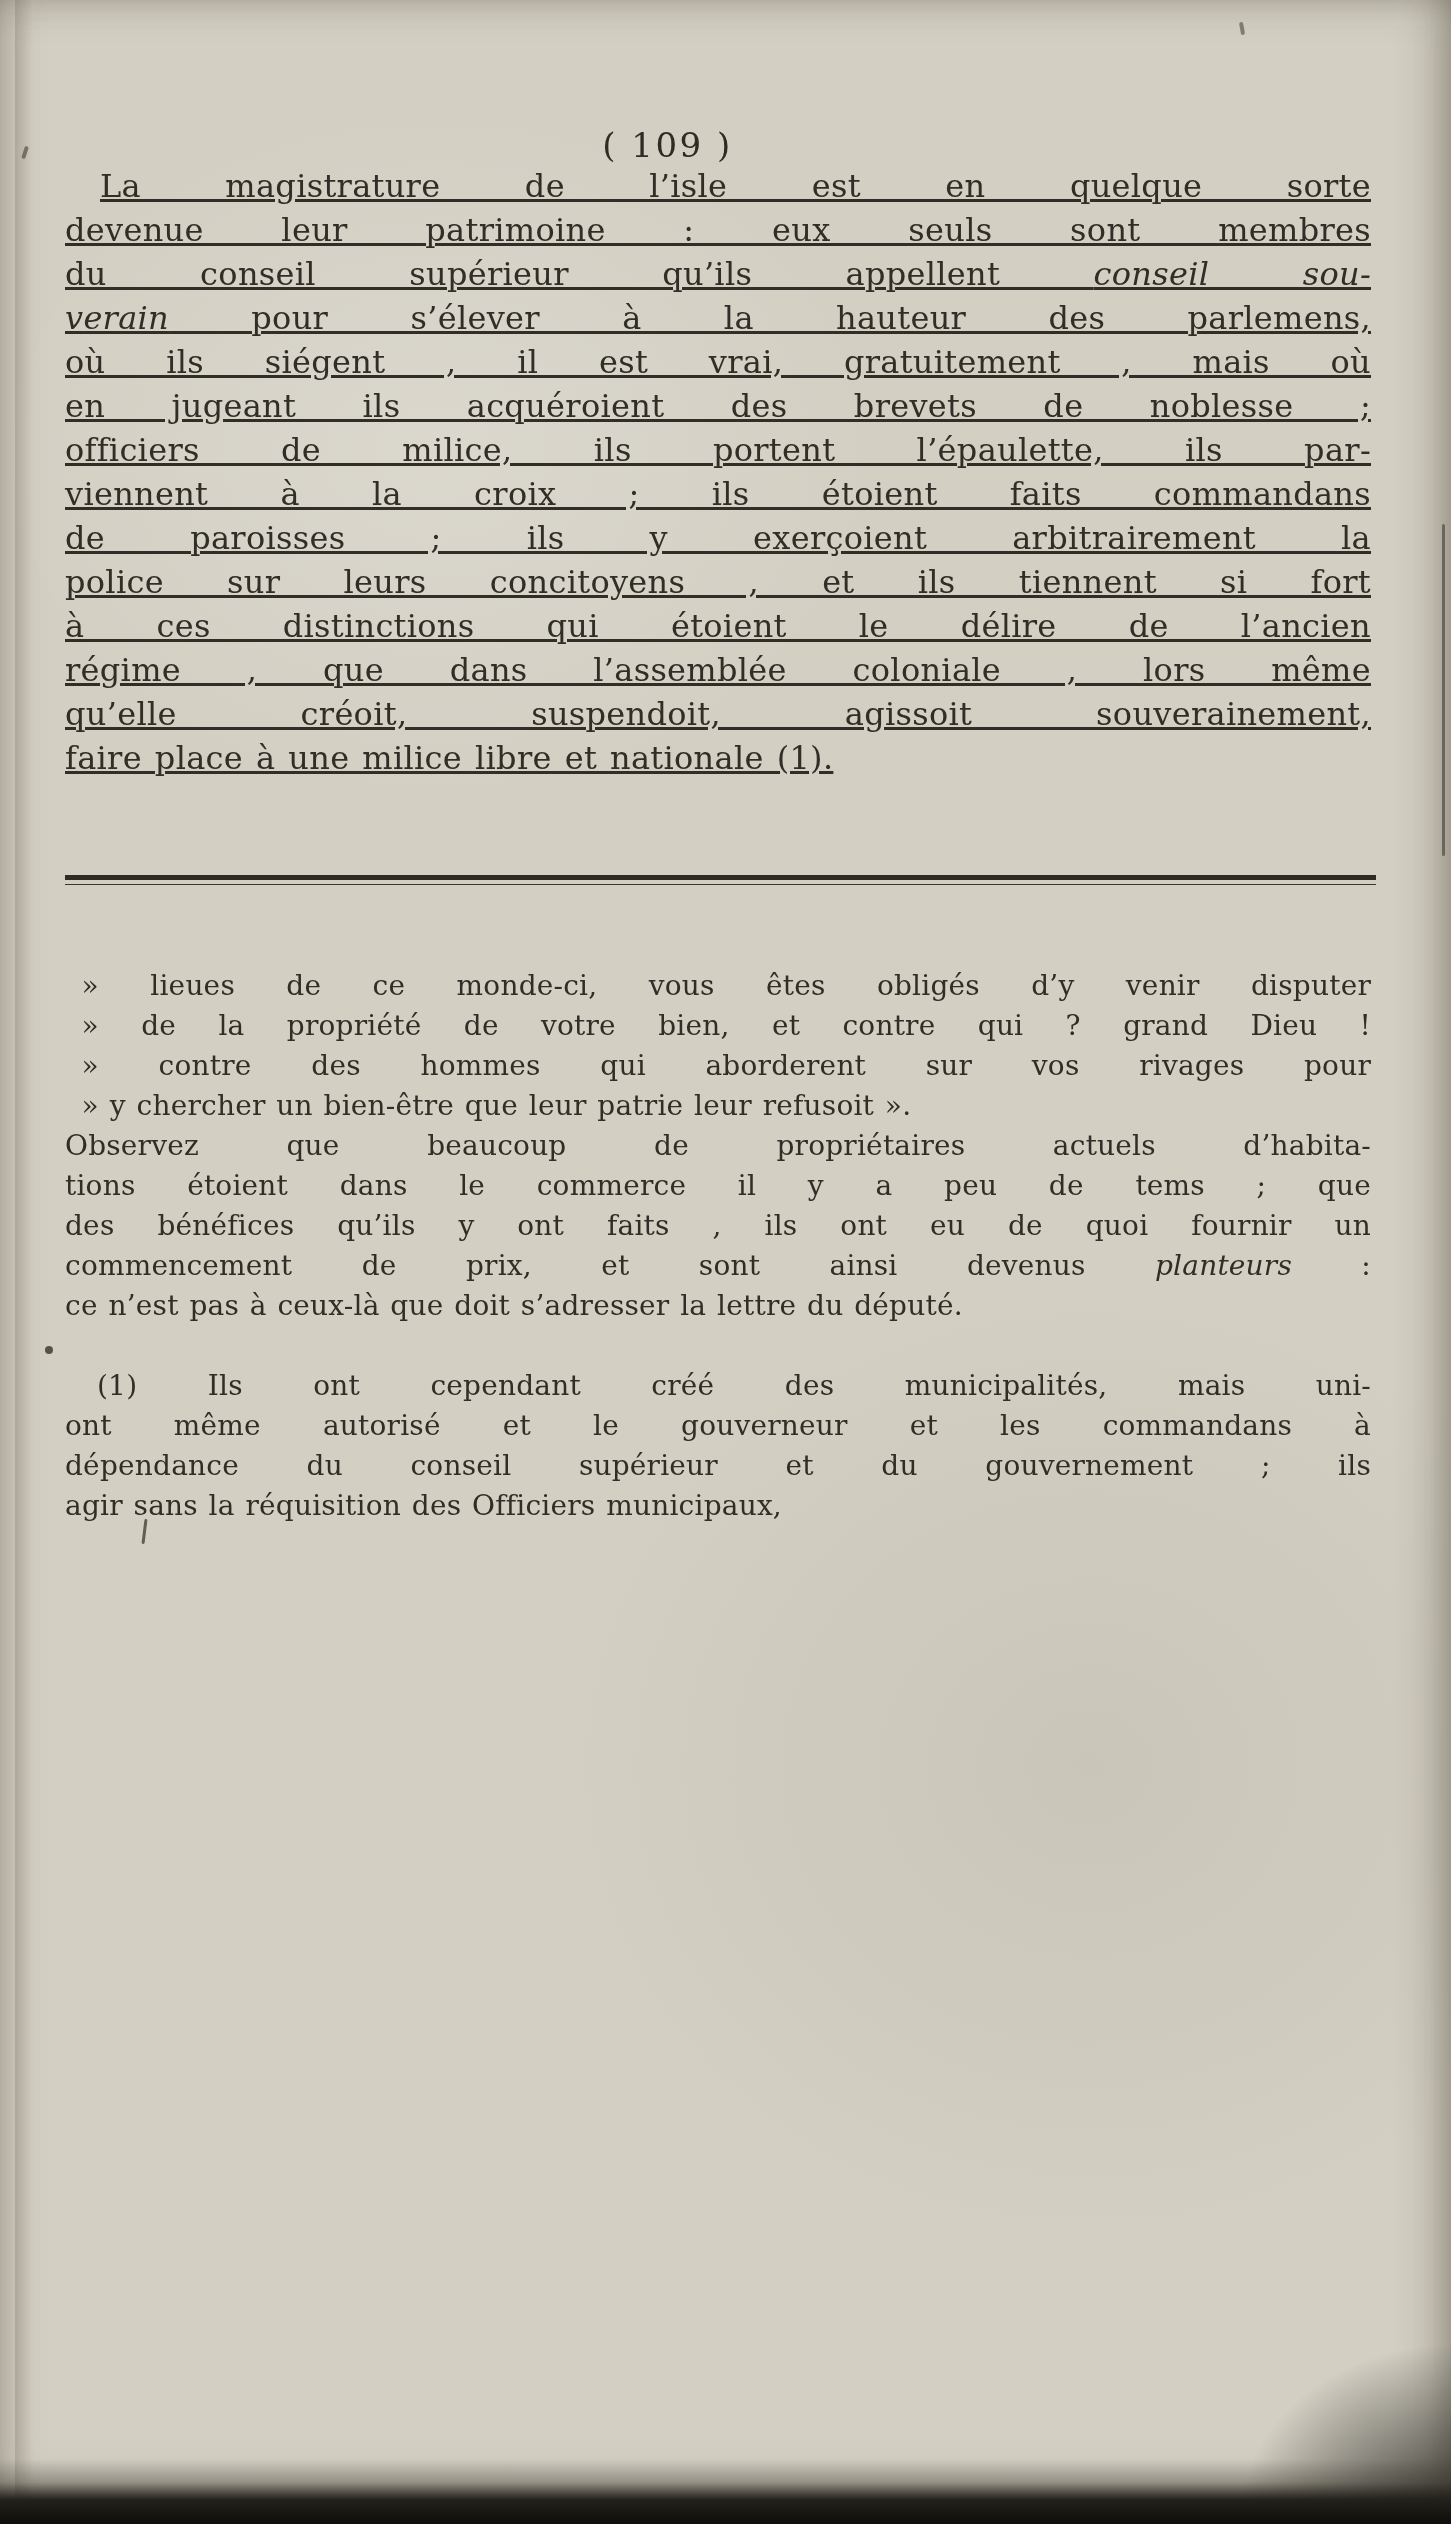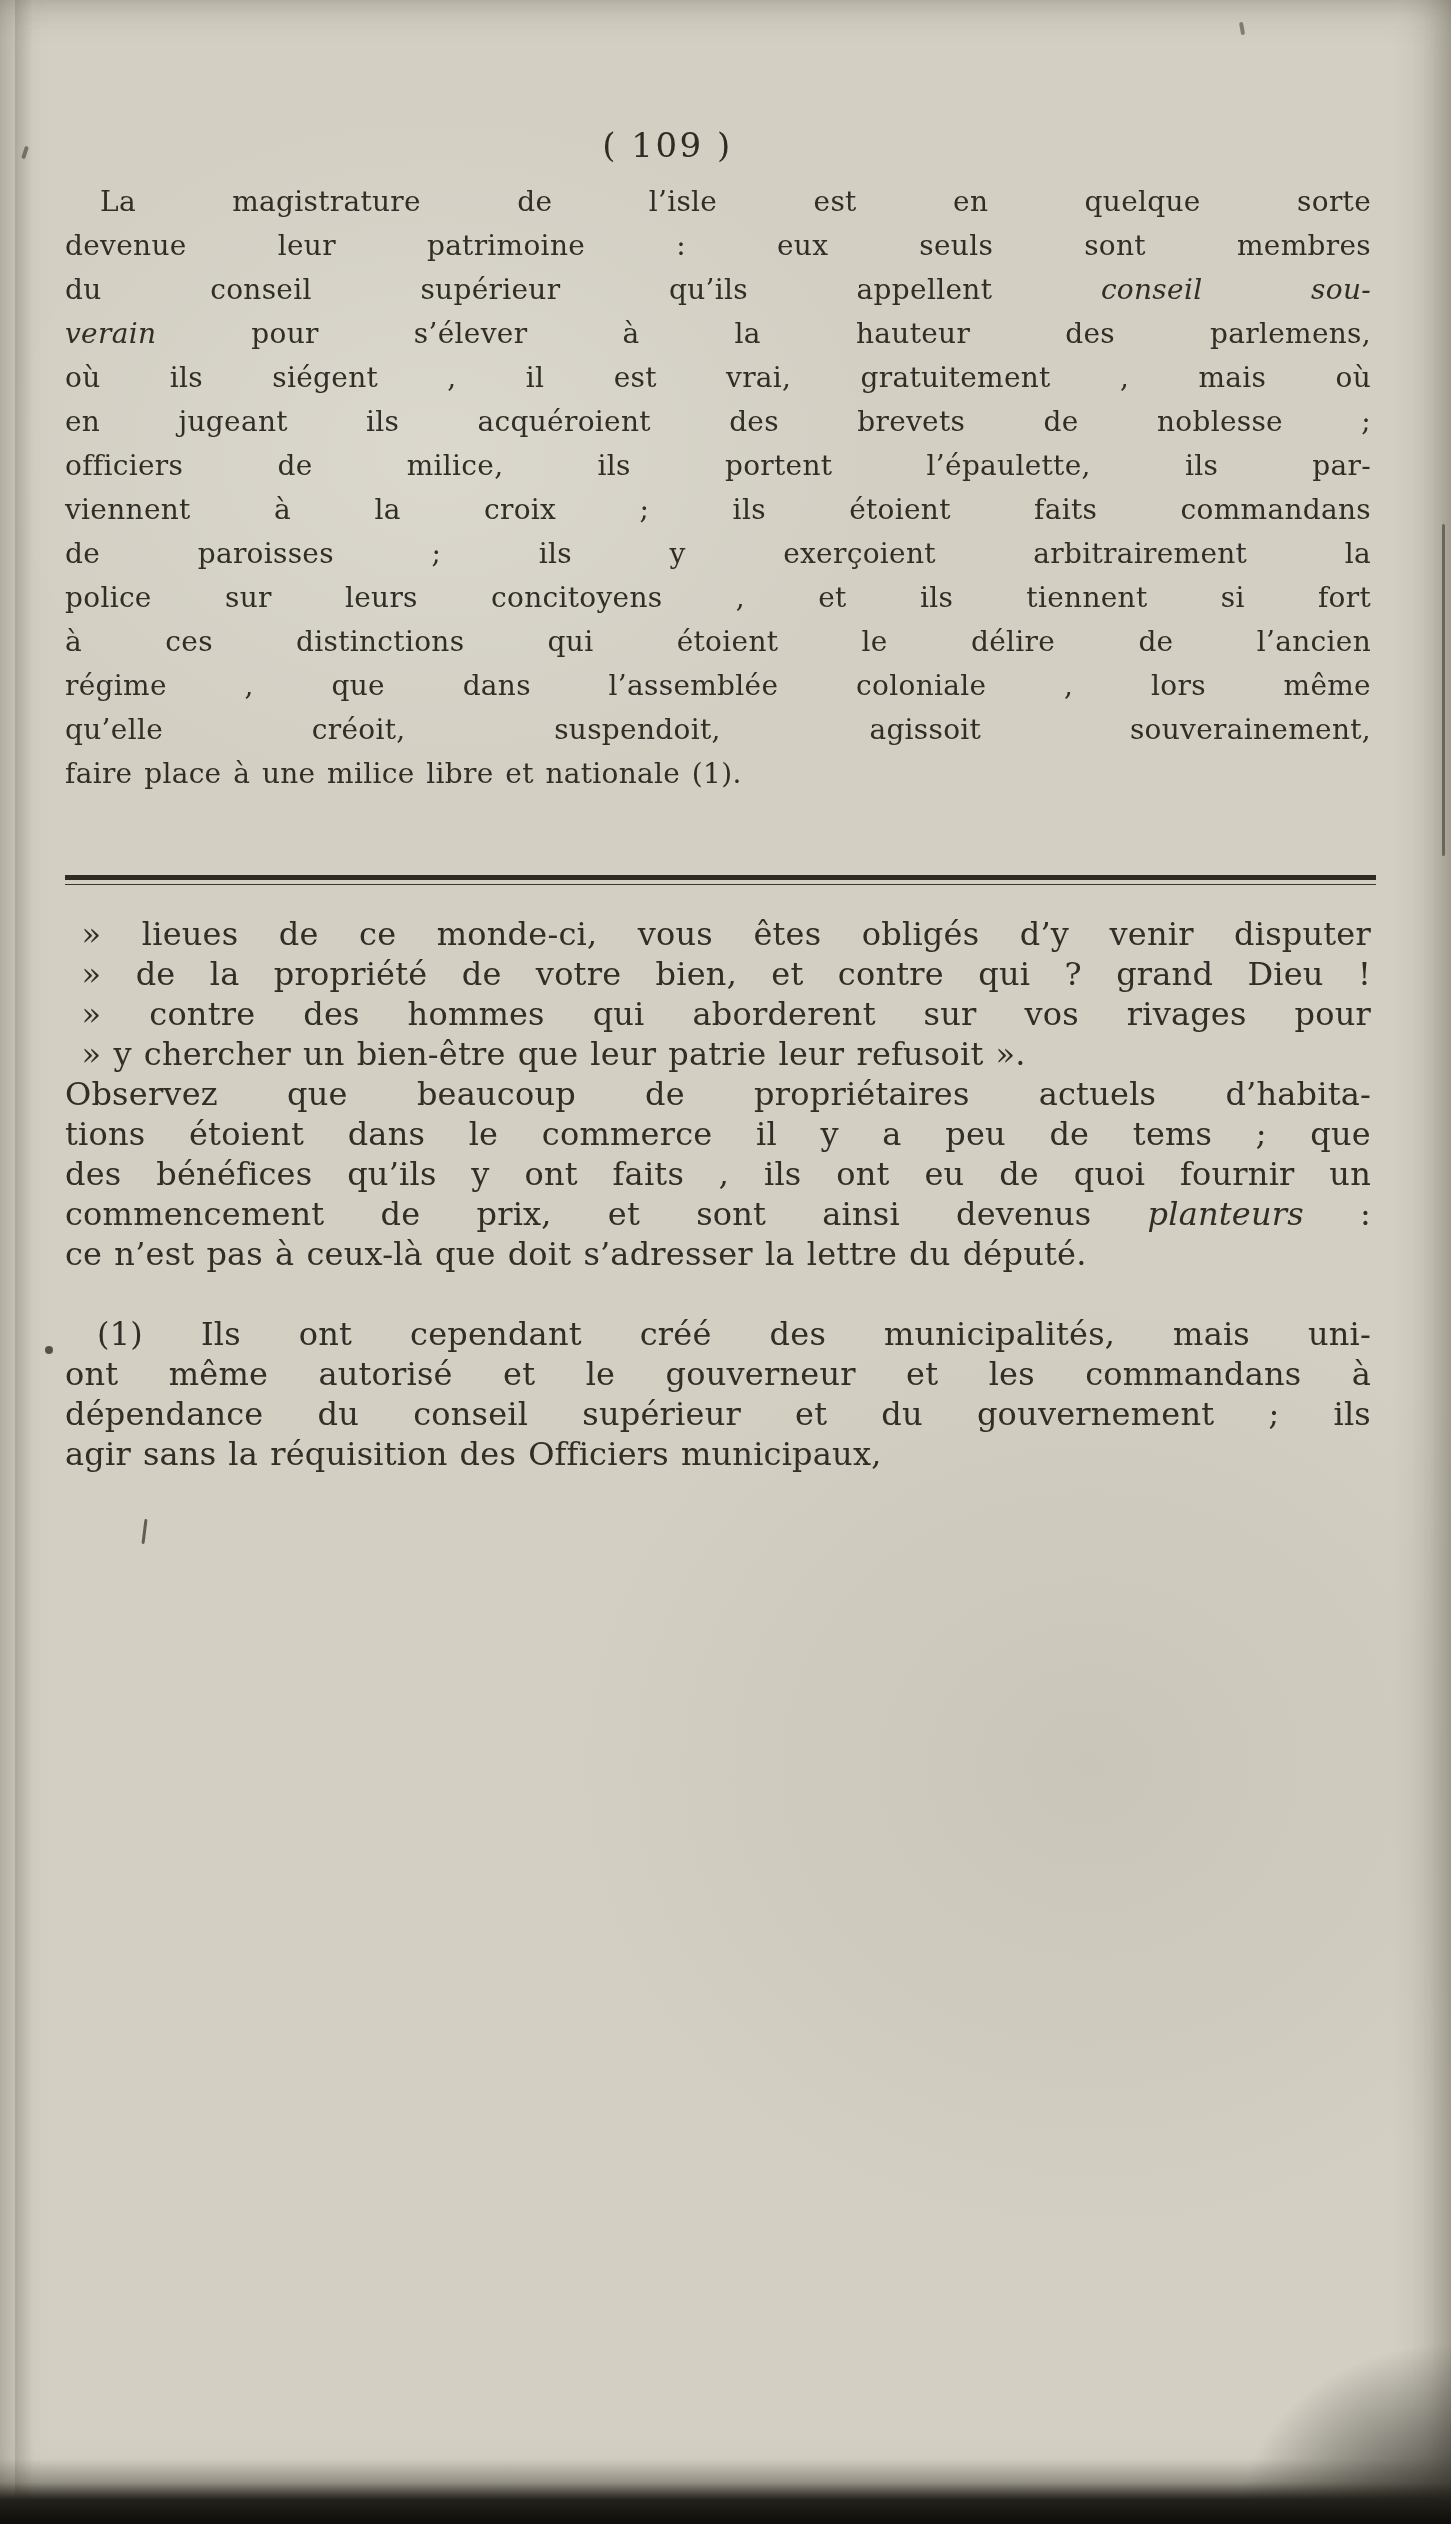--- a/index.html
+++ b/index.html
@@ -19,22 +19,22 @@
     font-family:"DejaVu Serif","Liberation Serif",serif;
     color:#312e27;
   }
   .page-number{
     position:absolute;top:125px;left:65px;width:1205px;
     text-align:center;
     font-size:34px;letter-spacing:2.5px;
     color:#2f2c26;
   }
   .textblock{position:absolute;left:65px;width:1306px;}
-  .main-text{top:180px;font-size:28px;line-height:44px;letter-spacing:0.3px;word-spacing:2.5px;}
-  .footnote{top:914px;font-size:32px;line-height:40px;letter-spacing:0.2px;word-spacing:1.7px;}
+  .main-text{top:164px;font-size:32px;line-height:44px;letter-spacing:0.3px;word-spacing:2.5px;text-decoration:underline;}
+  .footnote{top:966px;font-size:28px;line-height:40px;letter-spacing:0.2px;word-spacing:1.7px;}
   .tline{text-align:justify;text-align-last:justify;white-space:normal;}
   .tline.last{text-align-last:left;}
   .it{font-style:italic;}
   .rule{position:absolute;left:65px;top:875px;width:1311px;height:4.2px;
     border-top:5px solid #2e2b25;border-bottom:1.7px solid #3a362e;}
   
   .speck{position:absolute;background:#413c32;border-radius:50%;}
   .speck-margin-dot{left:45px;top:1346px;width:8.3px;height:8.3px;opacity:.85;}
   .speck-topleft{left:23px;top:146px;width:4.2px;height:13.3px;border-radius:2.5px;transform:rotate(18deg);opacity:.6;}
   .speck-topright{left:1240px;top:21.6px;width:4.2px;height:12.5px;border-radius:2.5px;transform:rotate(-10deg);opacity:.55;}

